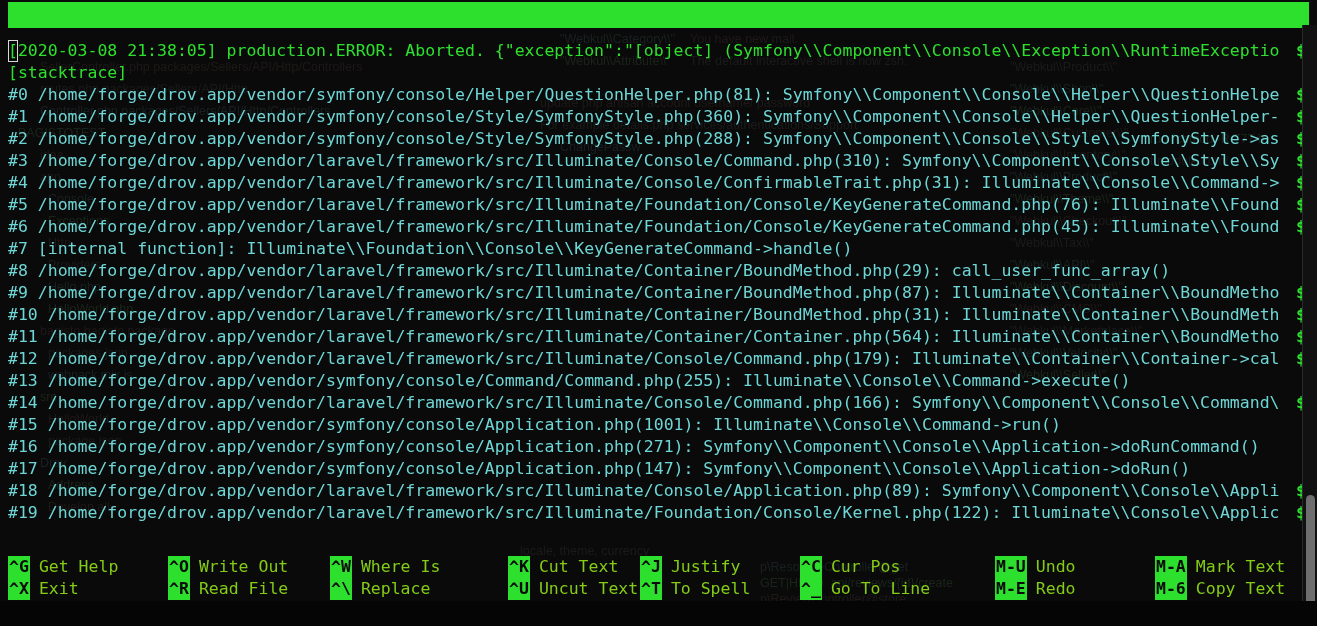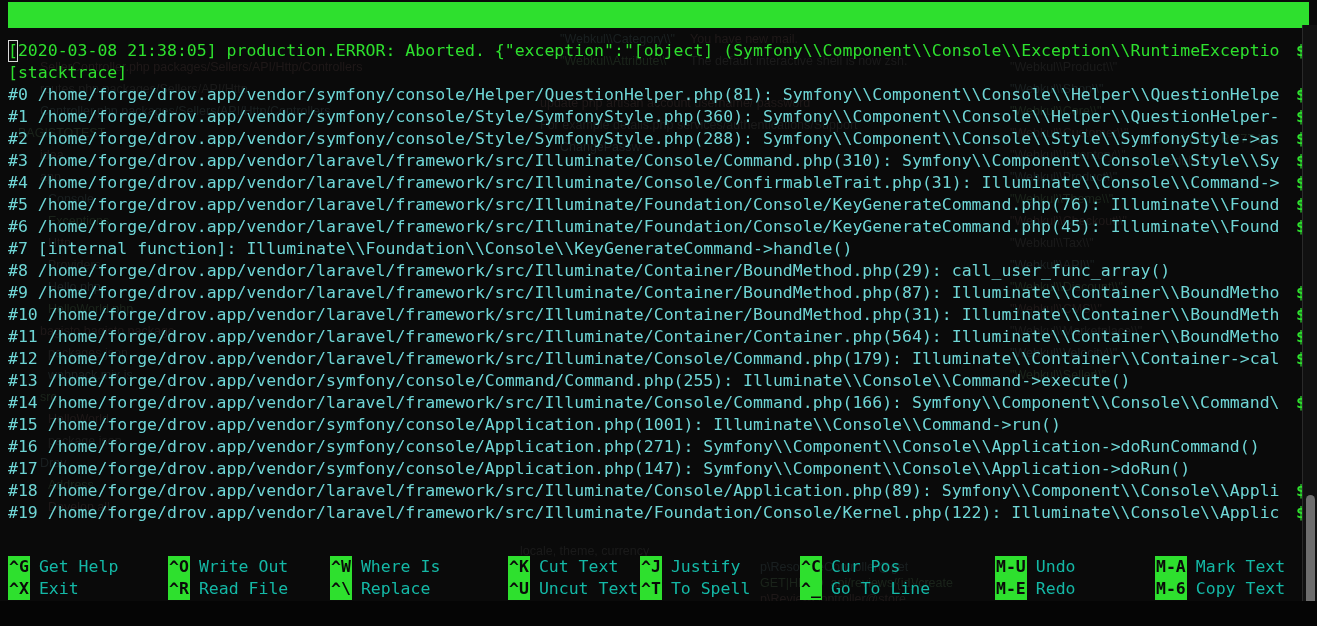--- a/index.html
+++ b/index.html
@@ -172,21 +172,21 @@
     align-items: center;
   }
   .kcombo {
     background: #2ee02e;
     color: #0a0a0a;
     font-weight: bold;
     padding: 0 1px;
     line-height: 22px;
   }
   .klabel {
-    color: #14b8a6;
+    color: #84cc16;
     margin-left: 9px;
     line-height: 22px;
   }
 
   
   .scrollbar-track {
     position: absolute;
     top: 25px;
     right: 0;
     width: 15px;

